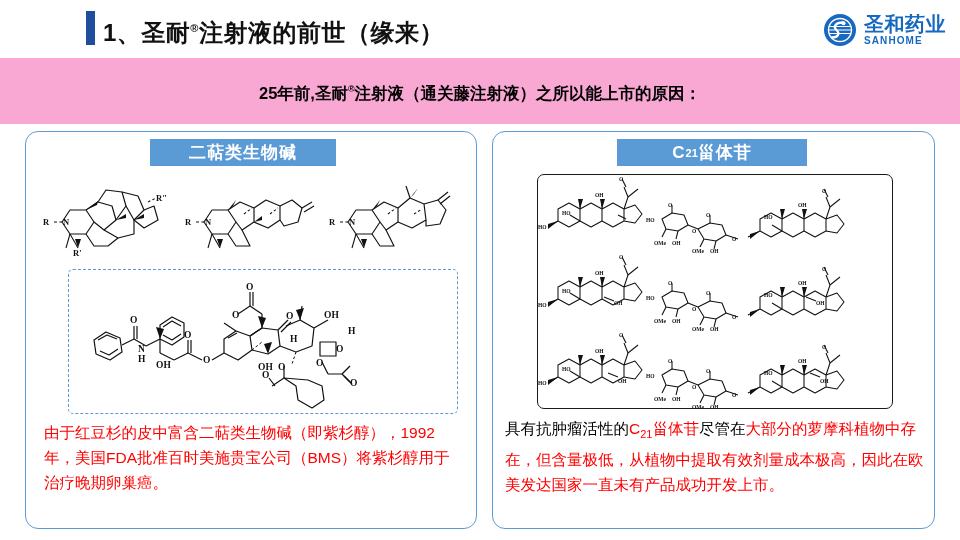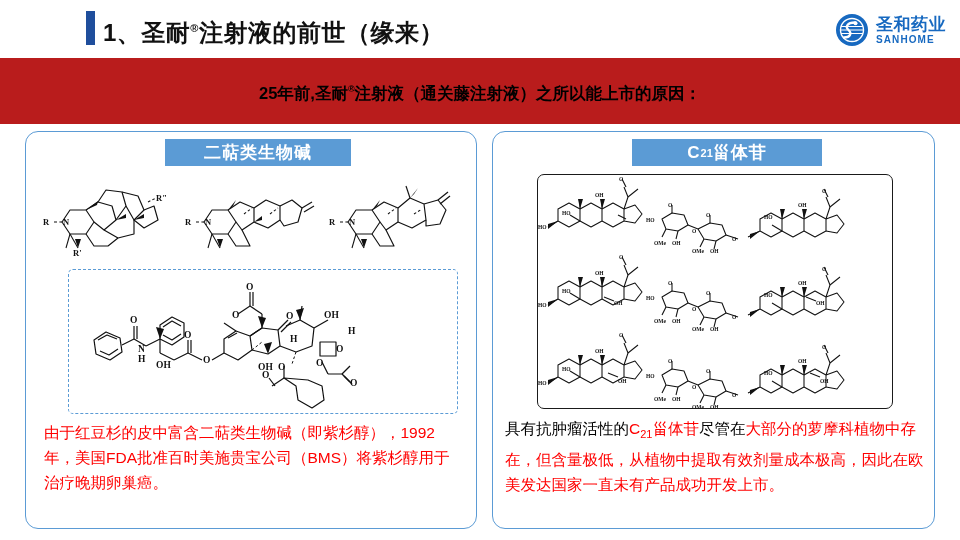--- a/index.html
+++ b/index.html
@@ -63,40 +63,40 @@
     width: 34px; height: 34px;
     flex: 0 0 auto;
   }
   .logo-words {
     display: flex;
     flex-direction: column;
     justify-content: center;
     line-height: 1;
   }
   .logo-cn {
-    font-size: 17px;
+    font-size: 20px;
     font-weight: bold;
     color: #1769c0;
     letter-spacing: 0.5px;
     text-align: center;
   }
   .logo-en {
     font-size: 10px;
     font-weight: bold;
     color: #1769c0;
     letter-spacing: 1.1px;
     margin-top: 2px;
   }
 
   
   .subtitle-band {
     position: absolute;
     left: 0; top: 58px;
     width: 960px; height: 66px;
-    background: #b91c1c;
+    background: #f9a8d4;
     display: flex;
     flex-direction: column;
     align-items: center;
     justify-content: center;
   }
   .subtitle-line {
     font-size: 16.5px;
     font-weight: bold;
     color: #000000;
     line-height: 26px;
@@ -126,21 +126,20 @@
     height: 27px;
     background: #5b9bd5;
     color: #ffffff;
     font-size: 17px;
     font-weight: bold;
     letter-spacing: 1px;
     display: flex;
     align-items: center;
     justify-content: center;
     box-sizing: border-box;
-    margin-left: 15px;
   }
   .badge-left  { left: 124px; width: 186px; }
   .badge-right { left: 124px; width: 190px; }
   .panel-badge sub {
     font-size: 11px;
     vertical-align: sub;
     letter-spacing: 0;
   }
 
   

